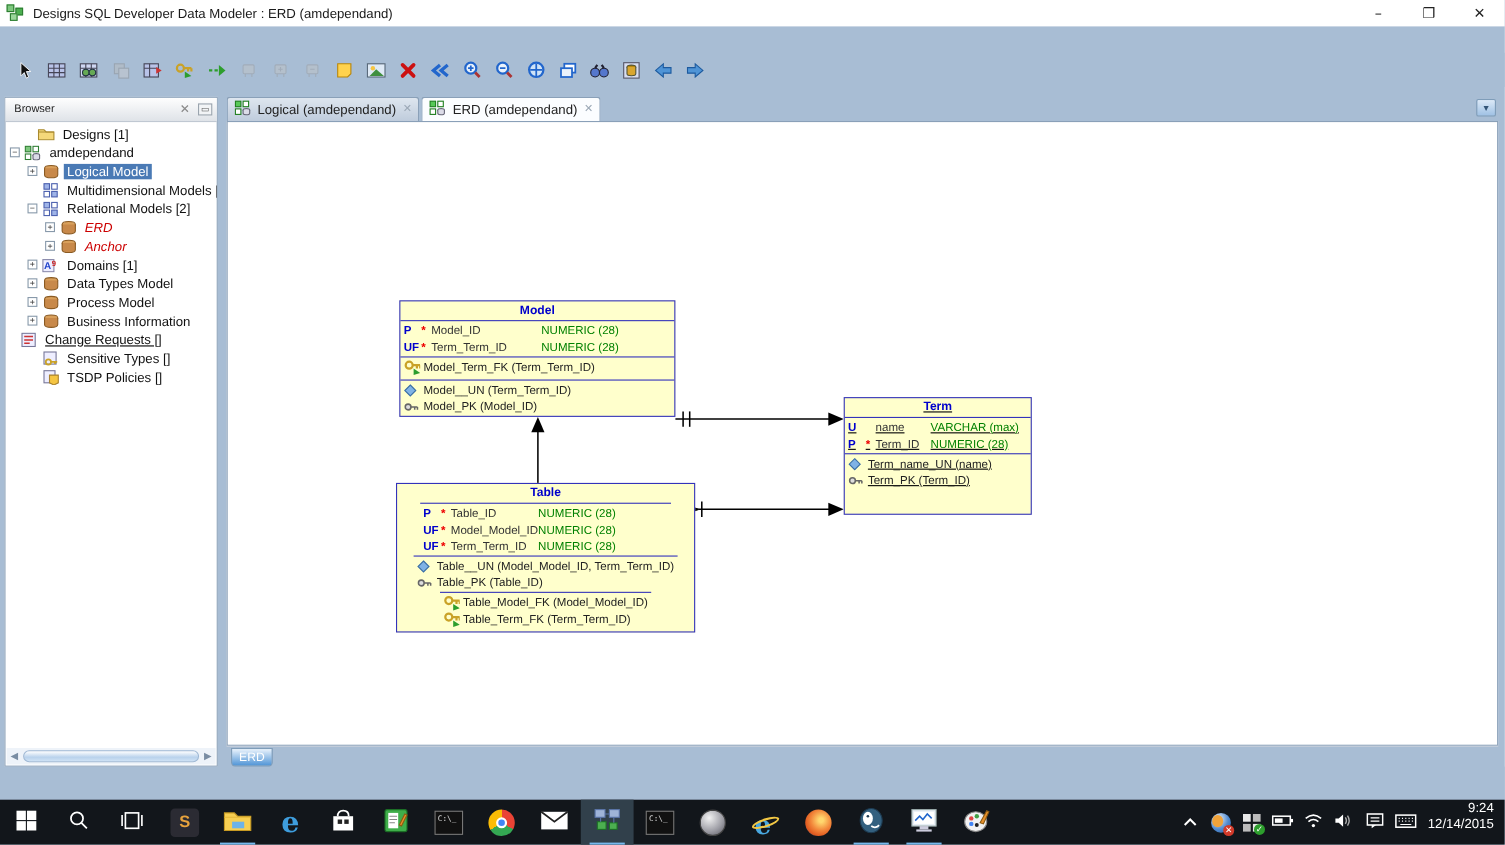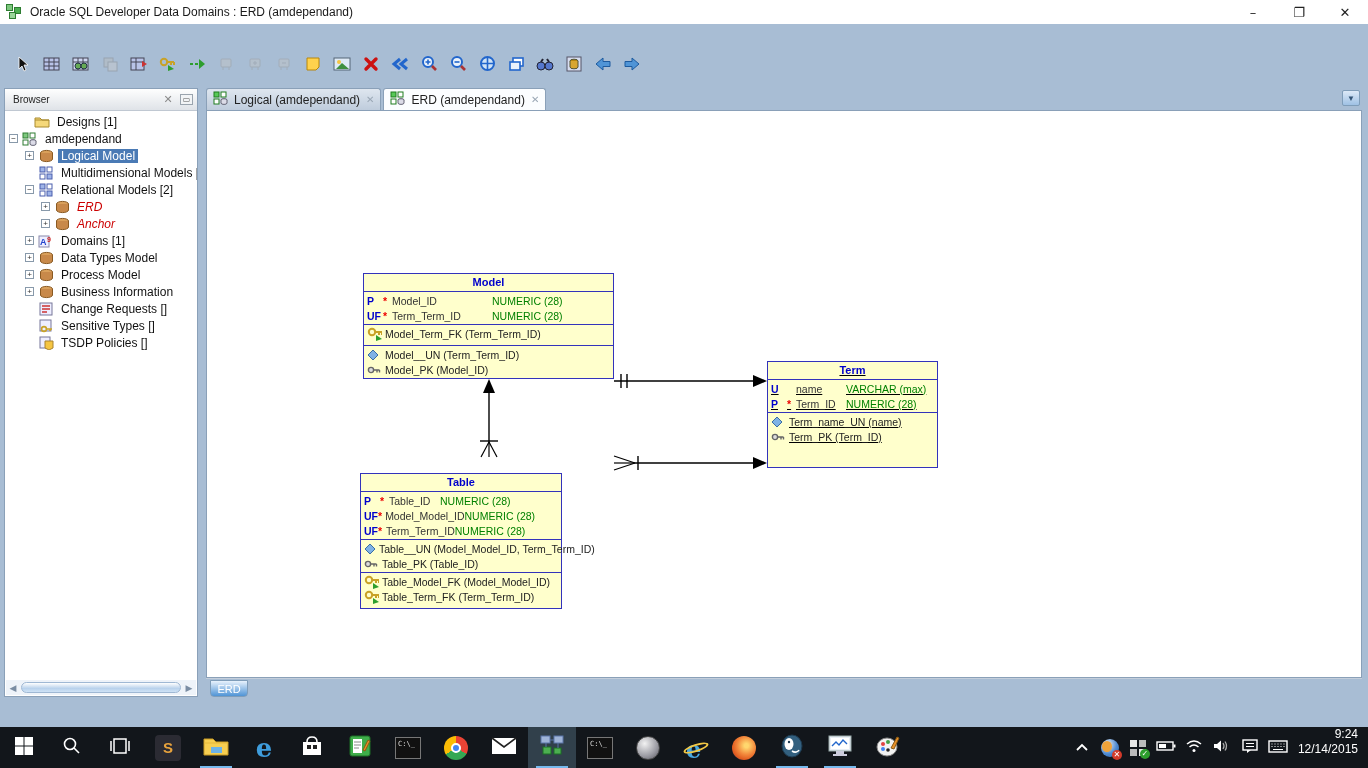--- a/index.html
+++ b/index.html
@@ -95,21 +95,21 @@
 <body>
 
 <div id="screen">
 
   <div id="titlebar">
     <div id="app-icon">
         <div class="sq a"></div>
         <div class="sq b"></div>
         <div class="sq c"></div>
       </div>
-    <span id="title-text">Oracle SQL Developer Data Domains : ERD (amdependand)</span>
+    <span id="title-text">Designs SQL Developer Data Modeler : ERD (amdependand)</span>
     <div id="win-controls">
       <div class="win-btn">–</div>
       <div class="win-btn">❐</div>
       <div class="win-btn">✕</div>
     </div>
   </div>
 
   <div id="toolbar">
       <div class="tb-btn">
         <span>
@@ -411,21 +411,21 @@
           <div class="tree-row" style="padding-left: 20px;">
             <span class="tree-expander">+</span>
             <span class="tree-icon">
               <svg width="15" height="14">
                 <ellipse cx="7.5" cy="4" rx="6" ry="2.6" fill="#d9a05b" stroke="#8a5a22"></ellipse>
                 <path d="M1.5 4v6a6 2.6 0 0 0 12 0V4" fill="#c8894a" stroke="#8a5a22"></path>
               </svg>
             </span>
             <span class="tree-label">Business Information</span>
           </div>
-          <div class="tree-row" style="padding-left: 20px;">
+          <div class="tree-row" style=" text-decoration: underline;">
             <span class="tree-expander none"></span>
             <span class="tree-icon">
               <svg width="14" height="14">
                 <rect x="1" y="1" width="12" height="12" fill="#eef" stroke="#779"></rect>
                 <path d="M3 4h8M3 7h8M3 10h5" stroke="#c33" stroke-width="1.4"></path>
               </svg>
             </span>
             <span class="tree-label">Change Requests []</span>
           </div>
           <div class="tree-row" style="padding-left: 20px;">
@@ -583,21 +583,21 @@
                 <span class="key-icon">
                   <svg width="14" height="10">
                     <circle cx="4" cy="5" r="2.6" fill="#ddd" stroke="#666" stroke-width="1.4"></circle>
                     <path d="M6.5 5h6M10 5v2.5M12.5 5v2.5" stroke="#666" stroke-width="1.4"></path>
                   </svg>
                 </span>
                 <span class="key-text">Term_PK (Term_ID)</span>
               </div>
             </div>
           </div>
-          <div class="entity wide" style="left: 153px; top: 362px; width: 202px; height: 136px;">
+          <div class="entity wide" style="left: 153px; top: 328px; width: 272px; height: 136px; align-items: center;">
             <div class="entity-title">Table</div>
             <div class="entity-section">
               <div class="ent-row">
                 <span class="col-flag">P</span>
                 <span class="col-star">*</span>
                 <span class="col-name">Table_ID</span>
                 <span class="col-type">NUMERIC (28)</span>
               </div>
               <div class="ent-row">
                 <span class="col-flag">UF</span>

